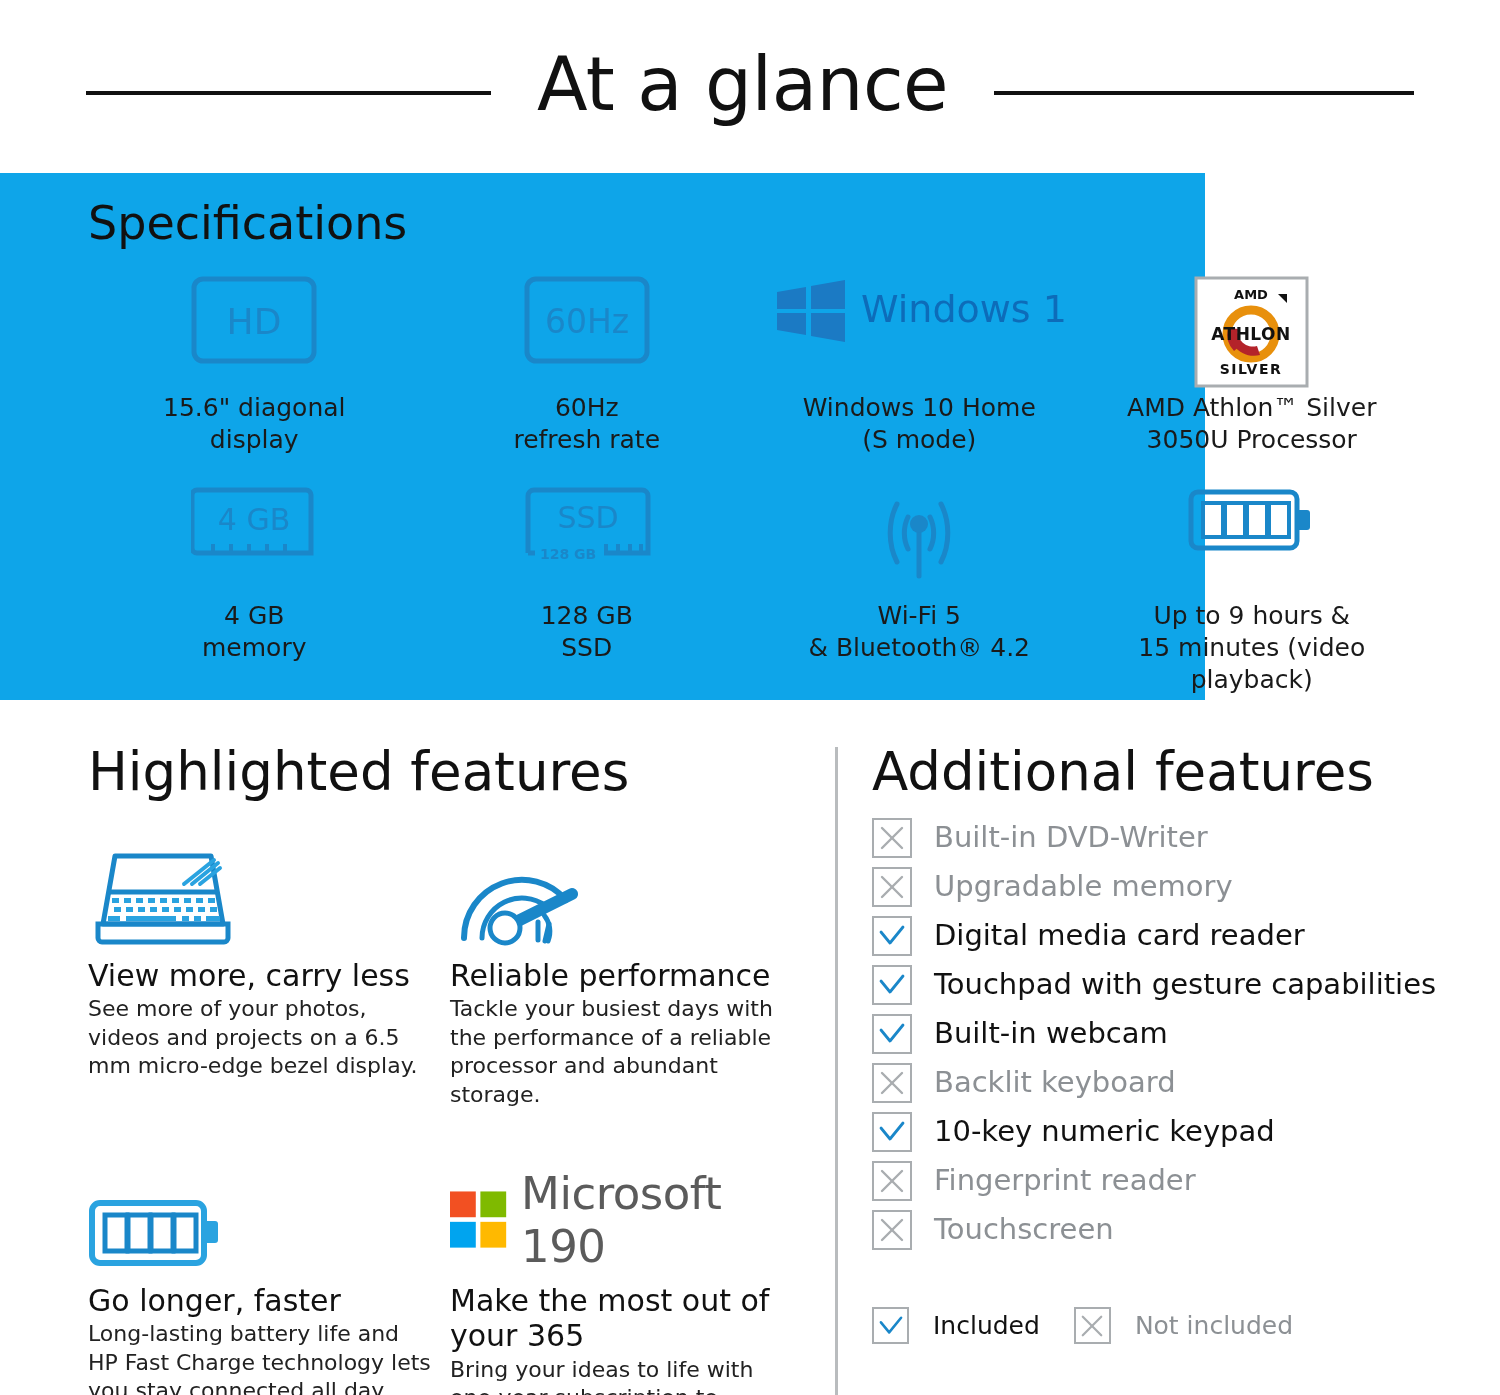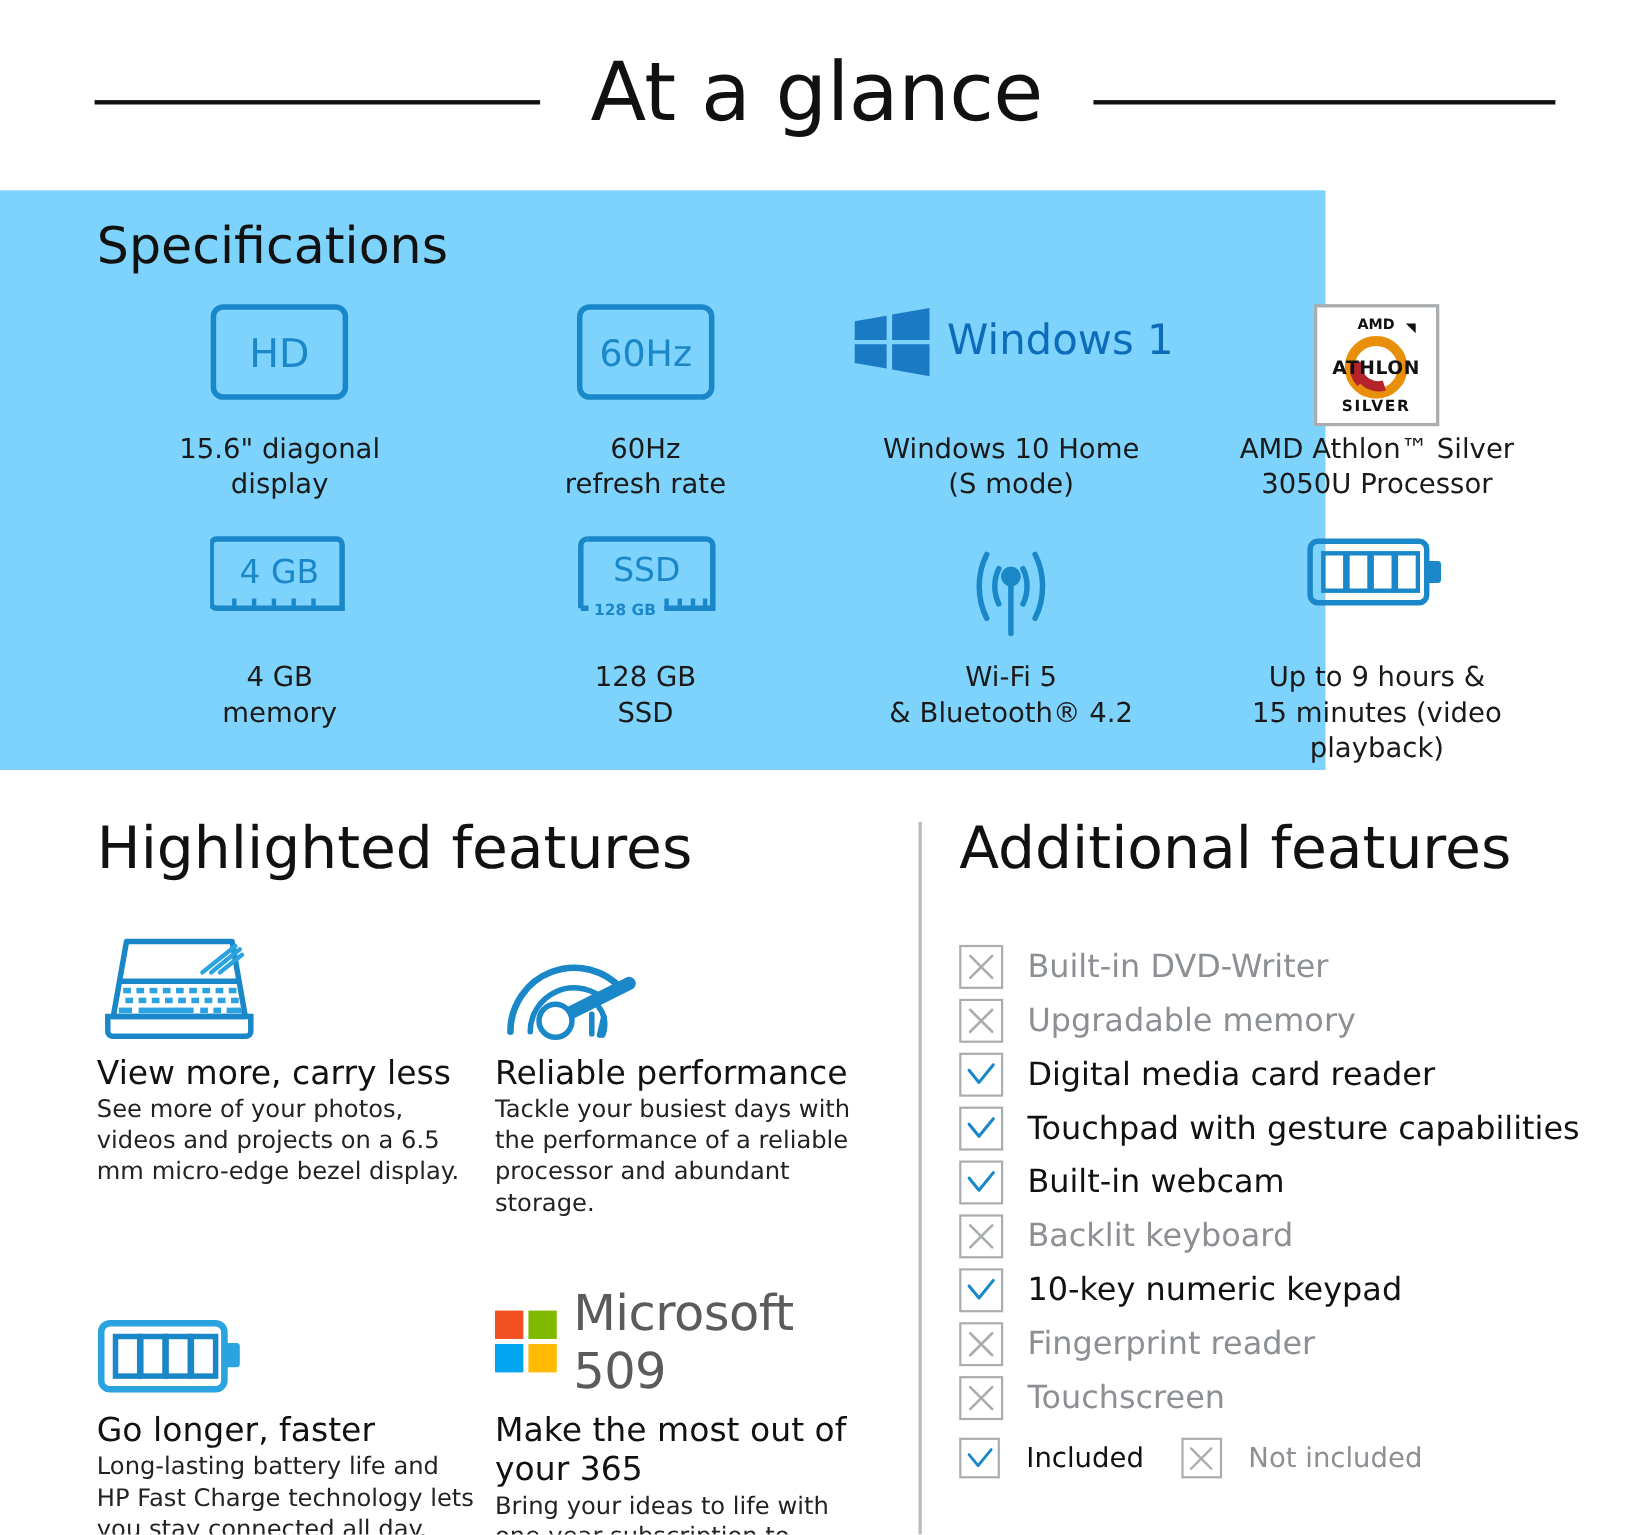--- a/index.html
+++ b/index.html
@@ -19,21 +19,21 @@
   .hdr-rule{height:4px;background:#111111;}
   .hdr-rule.left{width:405px;margin-right:34px;margin-top:12px;}
   .hdr-rule.right{width:420px;margin-left:34px;margin-top:12px;}
   .hdr-title{
     font-size:74px;font-weight:400;color:#111;letter-spacing:-0.5px;
     line-height:1;white-space:nowrap;margin-top:-6px;
   }
   
   .specs-panel{
     position:absolute;left:0;top:173px;width:1205px;height:527px;
-    background:#7dd3fc;
+    background:#0ea5e9;
   }
   .specs-title{
     position:absolute;left:88px;top:27px;
     font-size:46px;font-weight:400;color:#111;line-height:1;
   }
   .spec-grid{
     position:absolute;left:88px;top:103px;width:1330px;
     display:grid;grid-template-columns:repeat(4,1fr);
     row-gap:28px;
   }
@@ -62,21 +62,21 @@
   }
   .feat-cell{padding-right:16px;}
   .feat-icon{height:112px;display:flex;align-items:flex-end;}
   .feat-head{
     font-size:30px;font-weight:400;color:#111;line-height:1.18;margin-top:10px;
   }
   .feat-body{
     font-size:22px;font-weight:400;color:#222;line-height:1.29;margin-top:2px;
   }
   
-  .add-list{margin-top:56px;}
+  .add-list{margin-top:15px;}
   .add-row{display:flex;align-items:center;height:49px;}
   .box{
     width:40px;height:40px;flex:0 0 40px;border:2px solid #a9adb0;
     box-sizing:border-box;display:flex;align-items:center;justify-content:center;
     background:#fff;
   }
   .add-text{margin-left:22px;font-size:29px;line-height:1;white-space:nowrap;}
   .add-text.on{color:#111;}
   .add-text.off{color:#8c9094;}
   .legend{
@@ -322,21 +322,21 @@
 
       <div class="feat-cell" style="margin-top:52px;">
         <div class="feat-icon">
           <div class="ms365-wrap">
             <svg width="62" height="62" viewBox="0 0 62 62">
               <rect x="0" y="0" width="28" height="28" fill="#f25022"></rect>
               <rect x="33" y="0" width="28" height="28" fill="#7fba00"></rect>
               <rect x="0" y="33" width="28" height="28" fill="#00a4ef"></rect>
               <rect x="33" y="33" width="28" height="28" fill="#ffb900"></rect>
             </svg>
-            <span class="ms-word">Microsoft 509</span>
+            <span class="ms-word">Microsoft 190</span>
           </div>
         </div>
         <div class="feat-head">Make the most out of your 365</div>
         <div class="feat-body">Bring your ideas to life with one-year subscription to Microsoft 365 including Word, Excel and PowerPoint.</div>
       </div>
 
     </div>
   </div>
 
   <div class="col-right">

